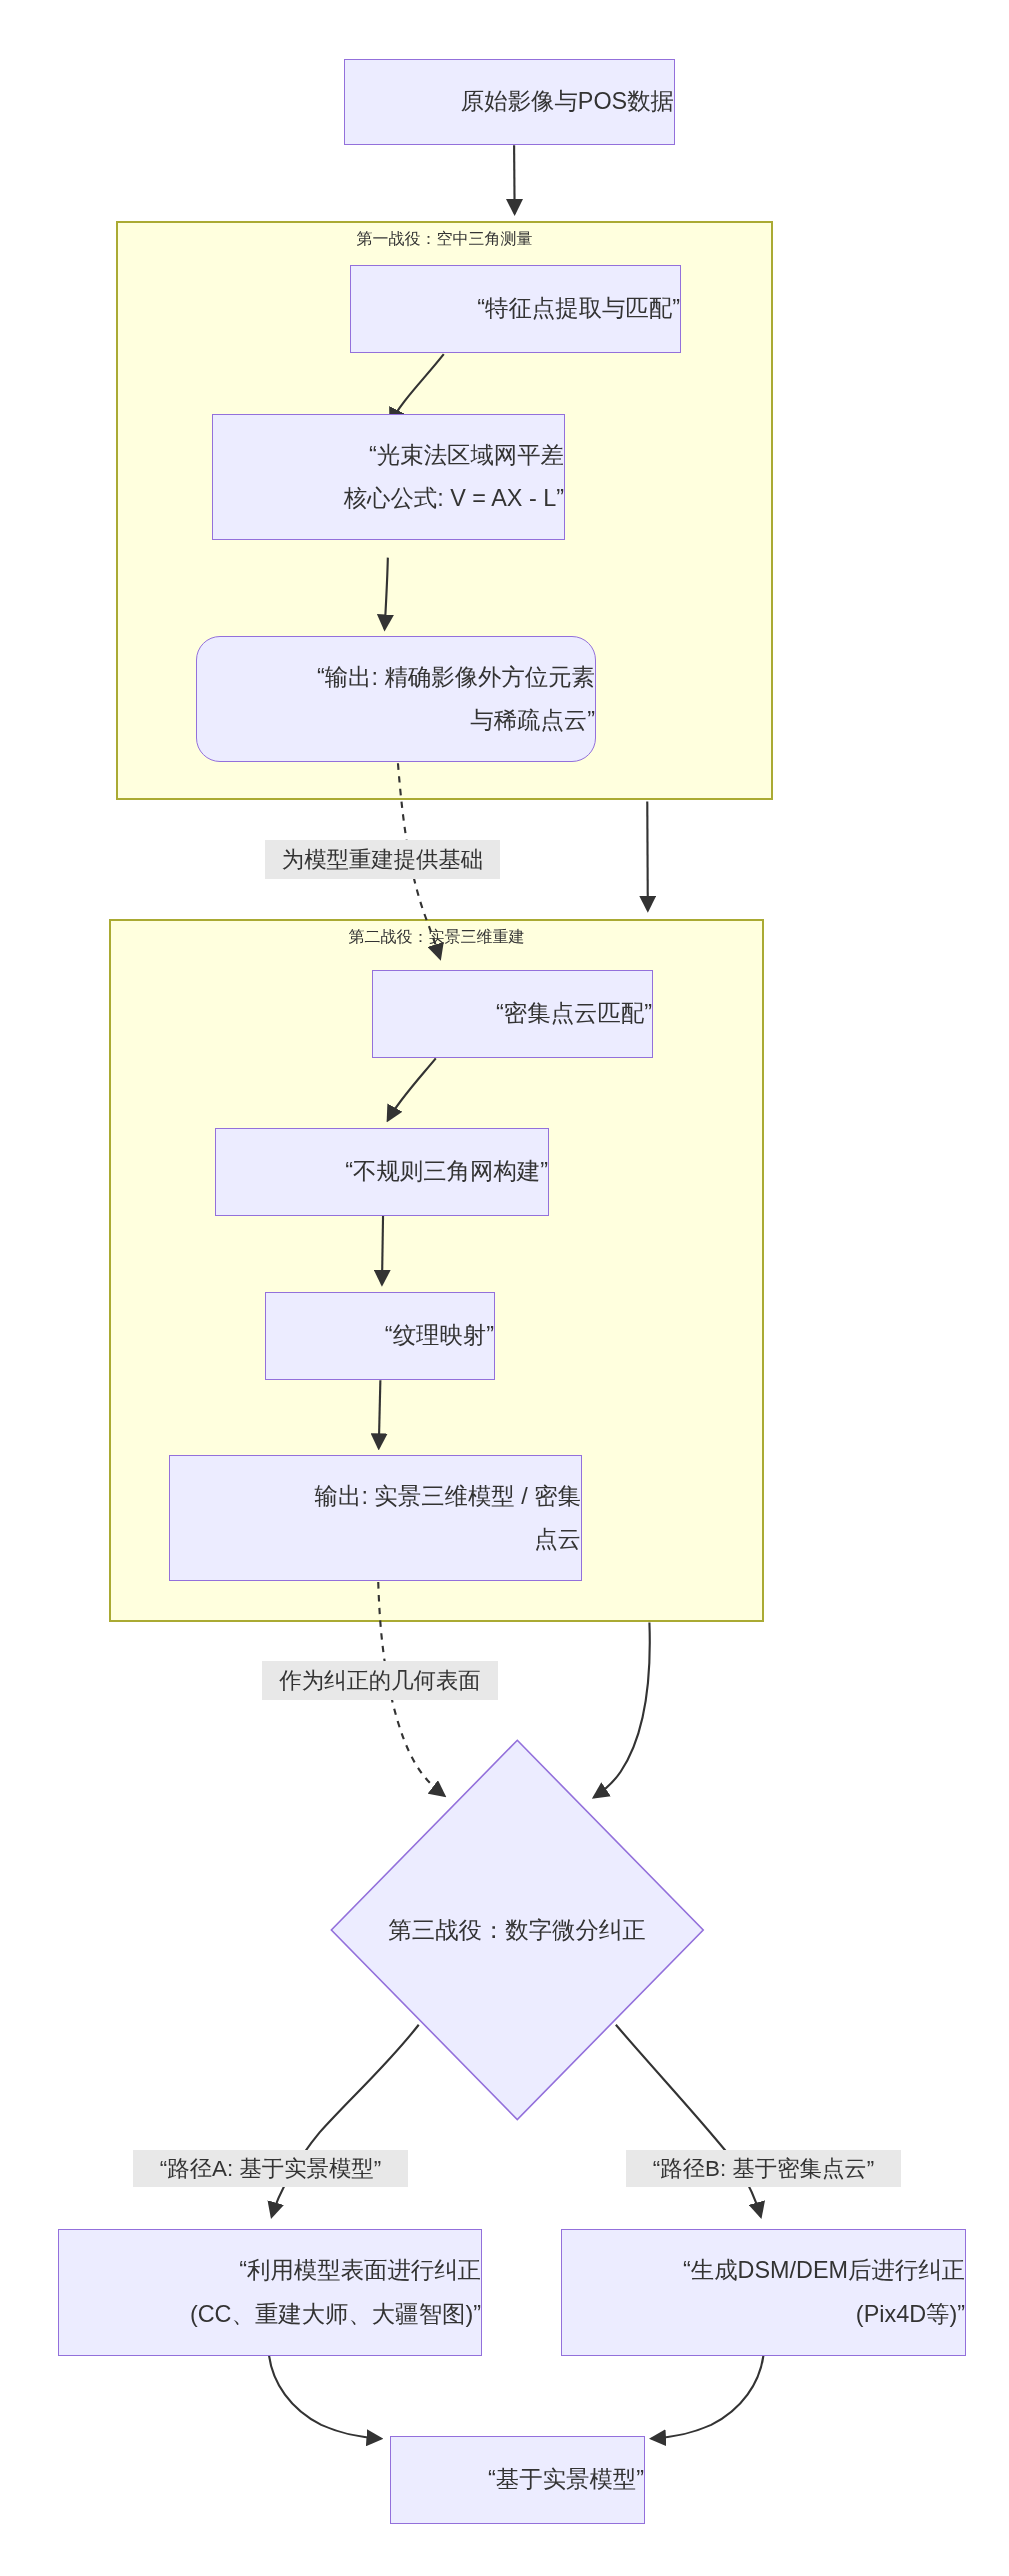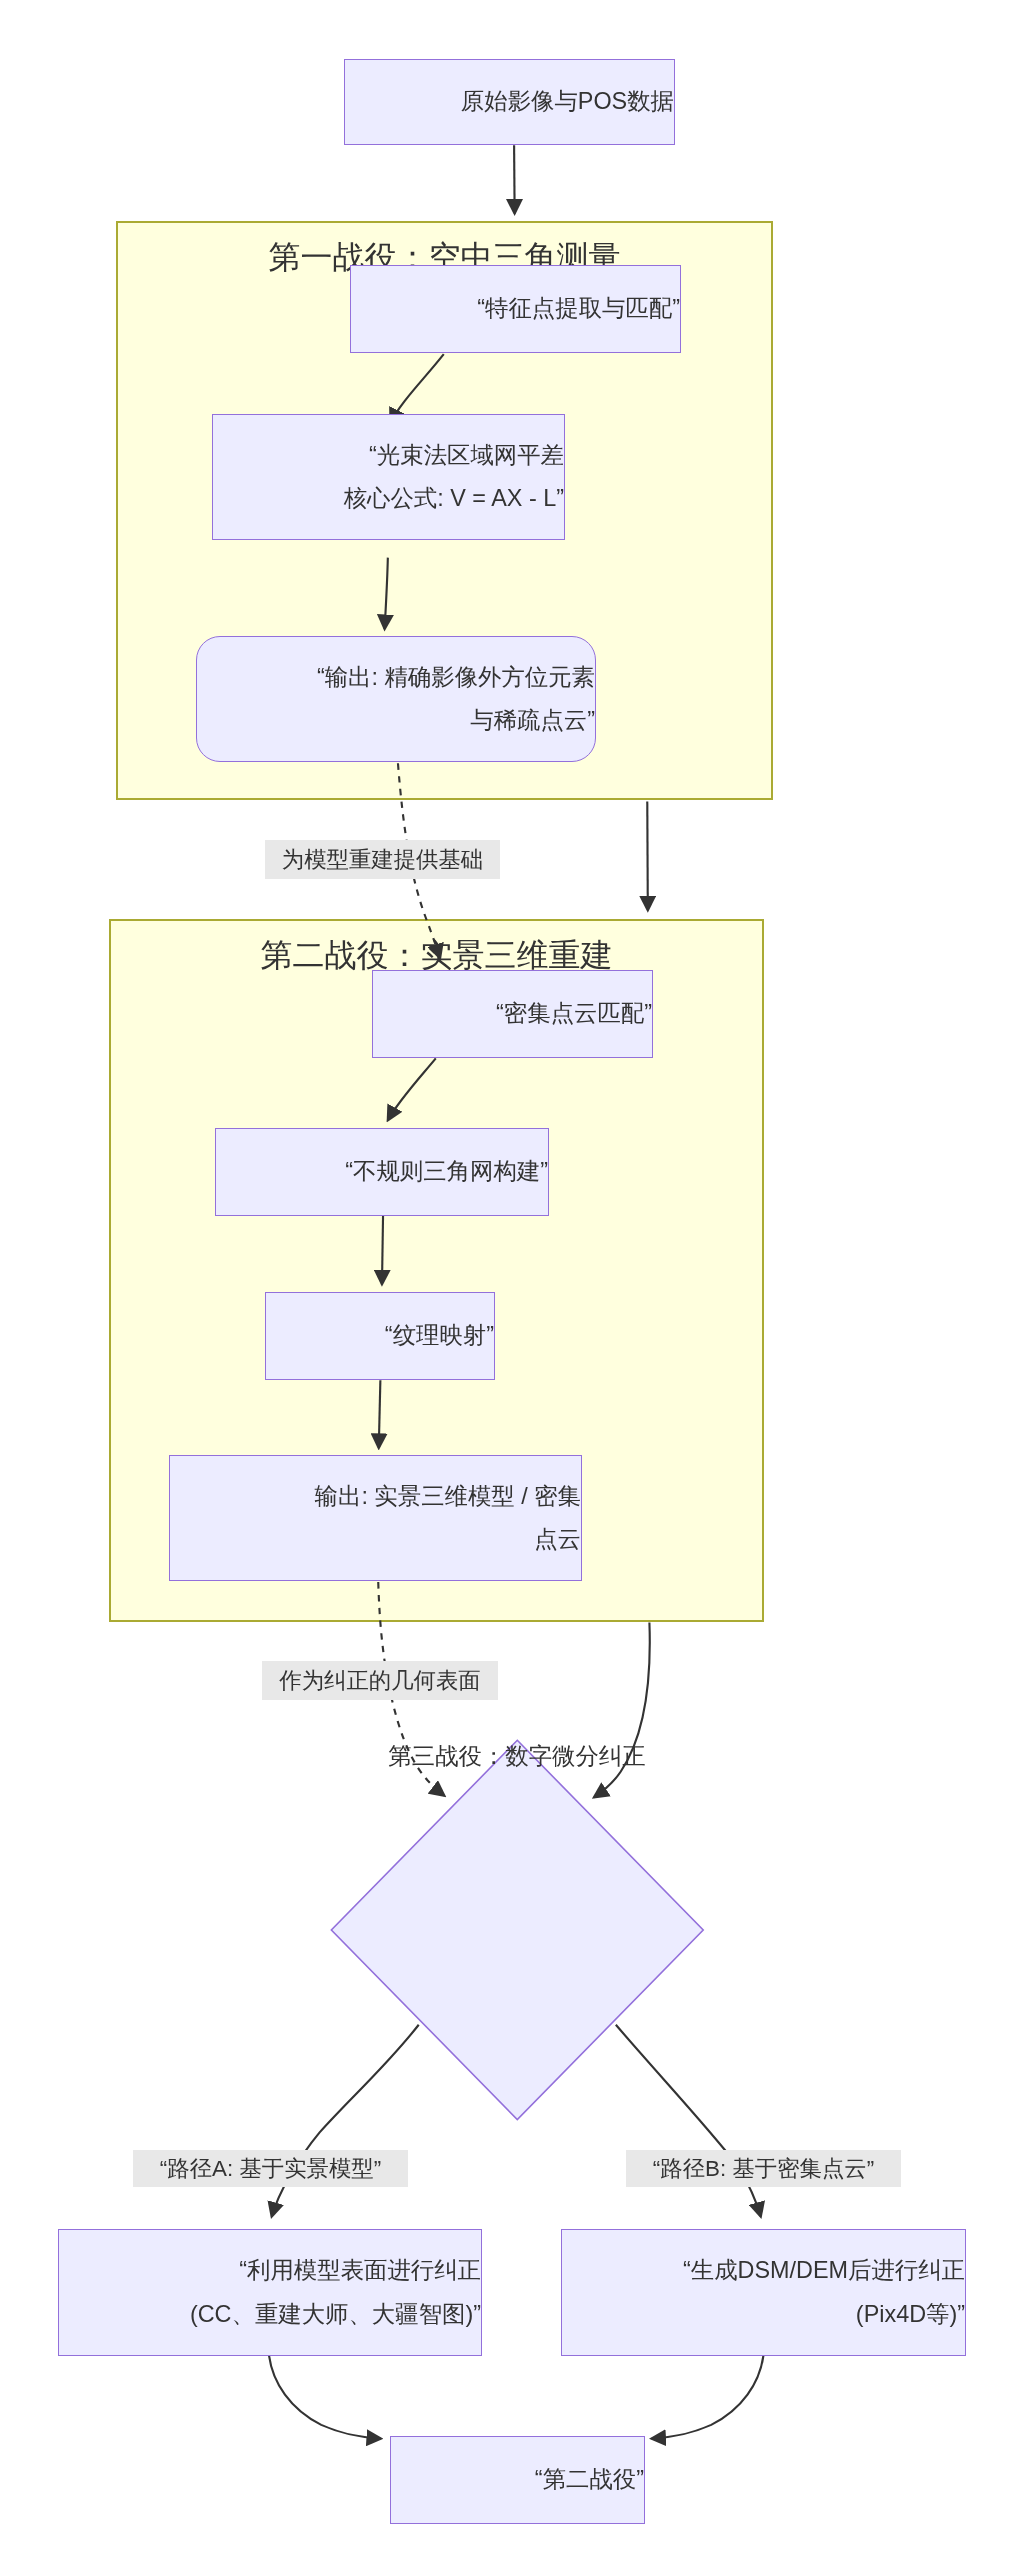--- a/index.html
+++ b/index.html
@@ -1,24 +1,24 @@
 <!DOCTYPE html>
 <html style="font-size:8.5px"><head>
 <meta charset="utf-8">
 <style>
   html,body{margin:0;padding:0;background:#ffffff;}
   body{font-family:"Liberation Sans","DejaVu Sans",sans-serif;}
   #canvas{position:relative;width:1009px;height:2576px;background:#ffffff;overflow:hidden;}
   #edge-layer{position:absolute;left:0;top:0;width:1009px;height:2576px;z-index:1;}
   .cluster{position:absolute;background:#FFFFDE;border:2.1px solid #AAAA33;box-sizing:border-box;z-index:0;}
-  .cluster-title{width:100%;text-align:center;padding-top:13px;font-size:32px;color:#333333;}
+  .cluster-title{width:100%;text-align:center;padding-top:6px;font-size:16px;color:#333333;}
   .node{position:absolute;background:#ECECFF;border:1.6px solid #9370DB;box-sizing:border-box;
         display:flex;flex-direction:column;align-items:flex-end;justify-content:center;
         font-size:23.4px;color:#333333;z-index:2;line-height:1.85;text-align:center;}
-  .diamond-label{position:absolute;display:flex;justify-content:center;
+  .diamond-label{position:absolute;display:flex;align-items:center;justify-content:center;
         font-size:23.4px;color:#333333;z-index:2;text-align:center;}
   .edge-label{position:absolute;background:#e8e8e8;display:flex;align-items:center;justify-content:center;
         font-size:22.4px;color:#333333;z-index:3;text-align:right;}
   .edge{fill:none;stroke:#333333;stroke-width:4px;}
   .edge.dotted{stroke-dasharray:12 12;}
 </style>
 </head>
 <body>
 
 <div id="canvas">
@@ -98,21 +98,21 @@
     <span>“利用模型表面进行纠正</span>
     <span>(CC、重建大师、大疆智图)”</span>
   </div>
 
   <div class="node" style="left:561px;top:2229px;width:405px;height:127px;">
     <span>“生成DSM/DEM后进行纠正</span>
     <span>(Pix4D等)”</span>
   </div>
 
   <div class="node" style="left:390px;top:2436px;width:255px;height:88px;">
-    <span>“第二战役”</span>
+    <span>“基于实景模型”</span>
   </div>
 
   <div class="edge-label" style="left:265px;top:840px;width:235px;height:39px;">
     <span>为模型重建提供基础</span>
   </div>
 
   <div class="edge-label" style="left:262px;top:1661px;width:236px;height:39px;">
     <span>作为纠正的几何表面</span>
   </div>
 

